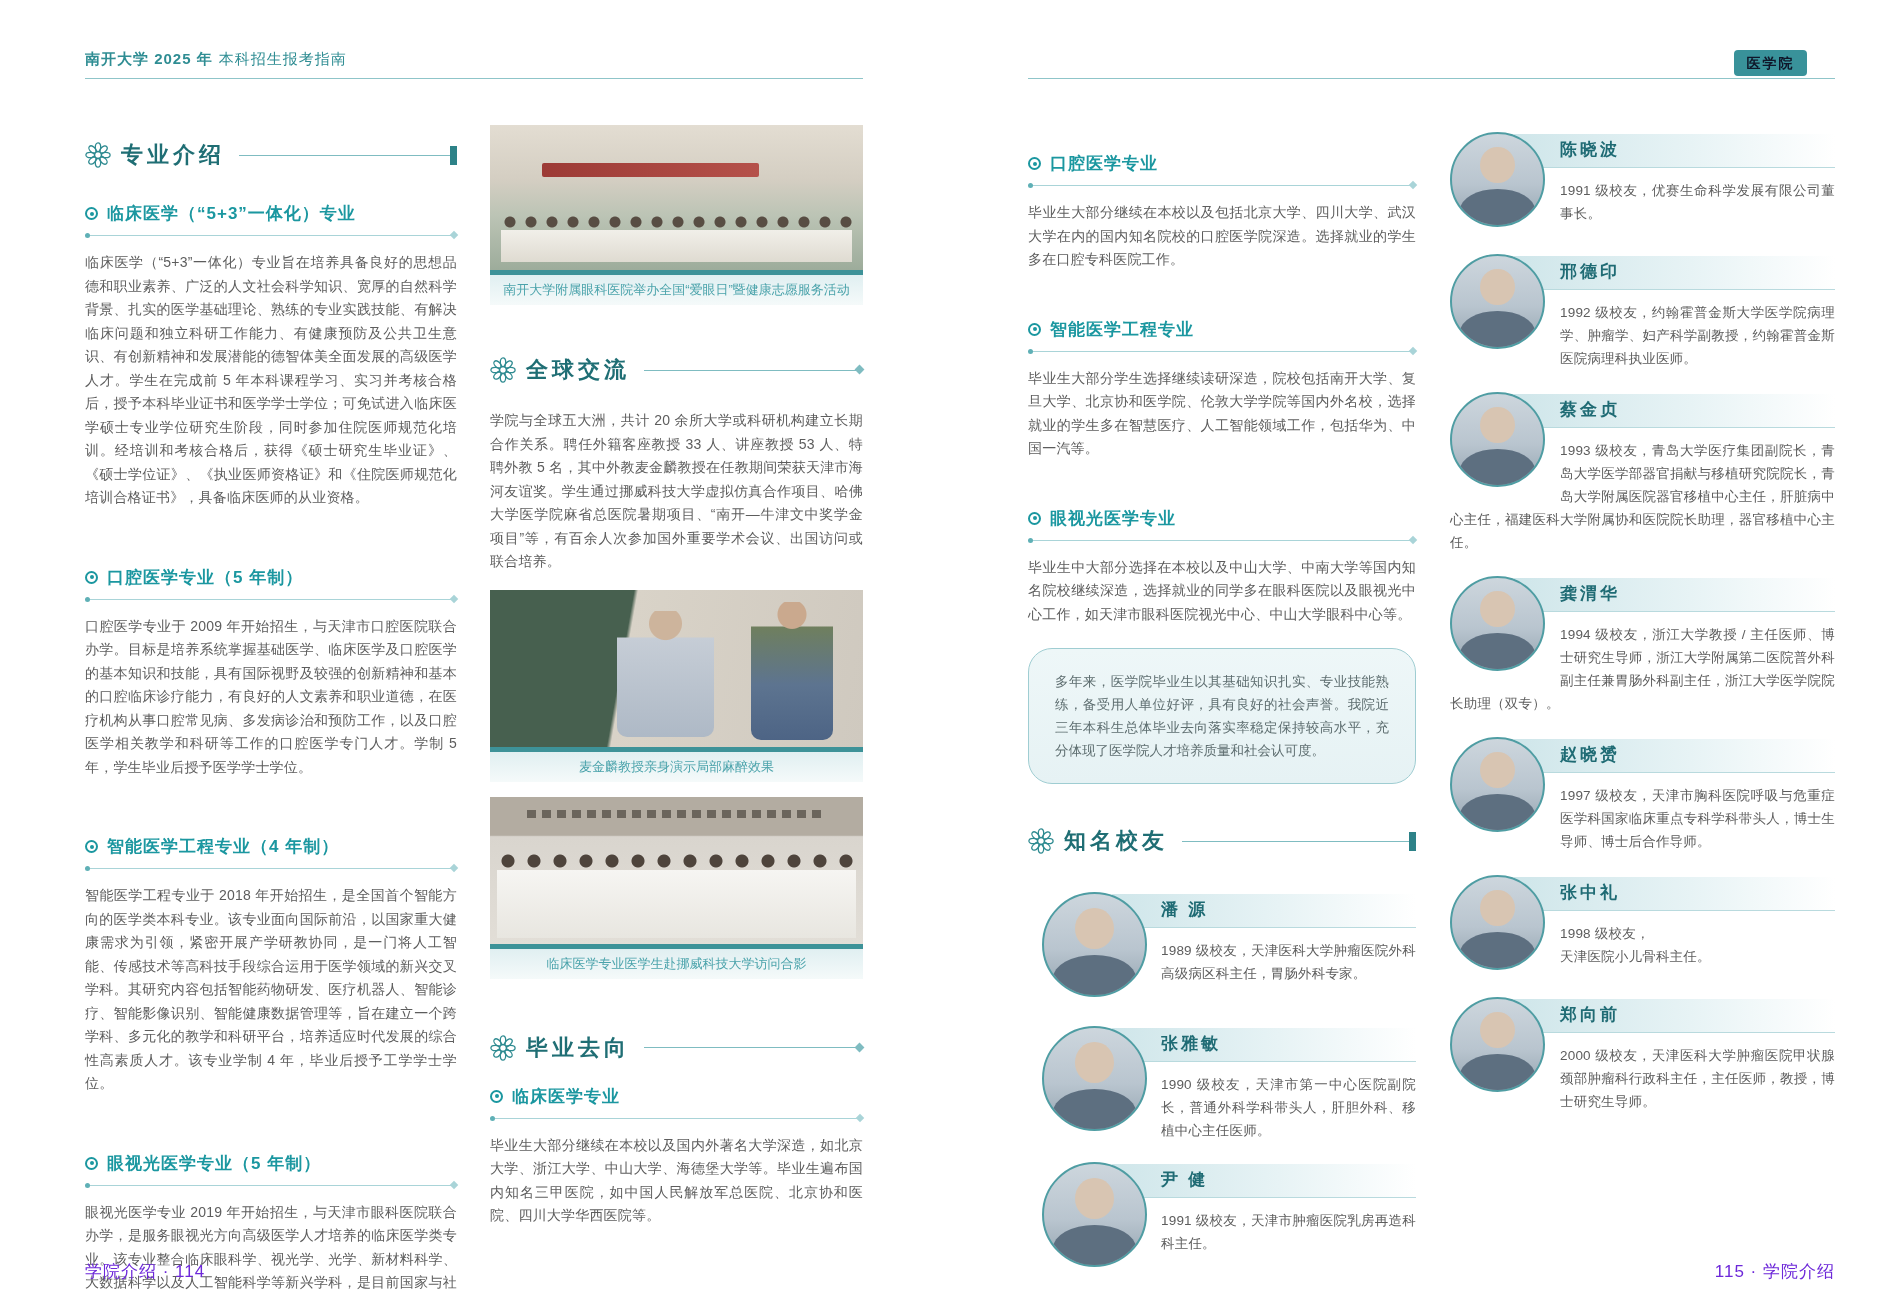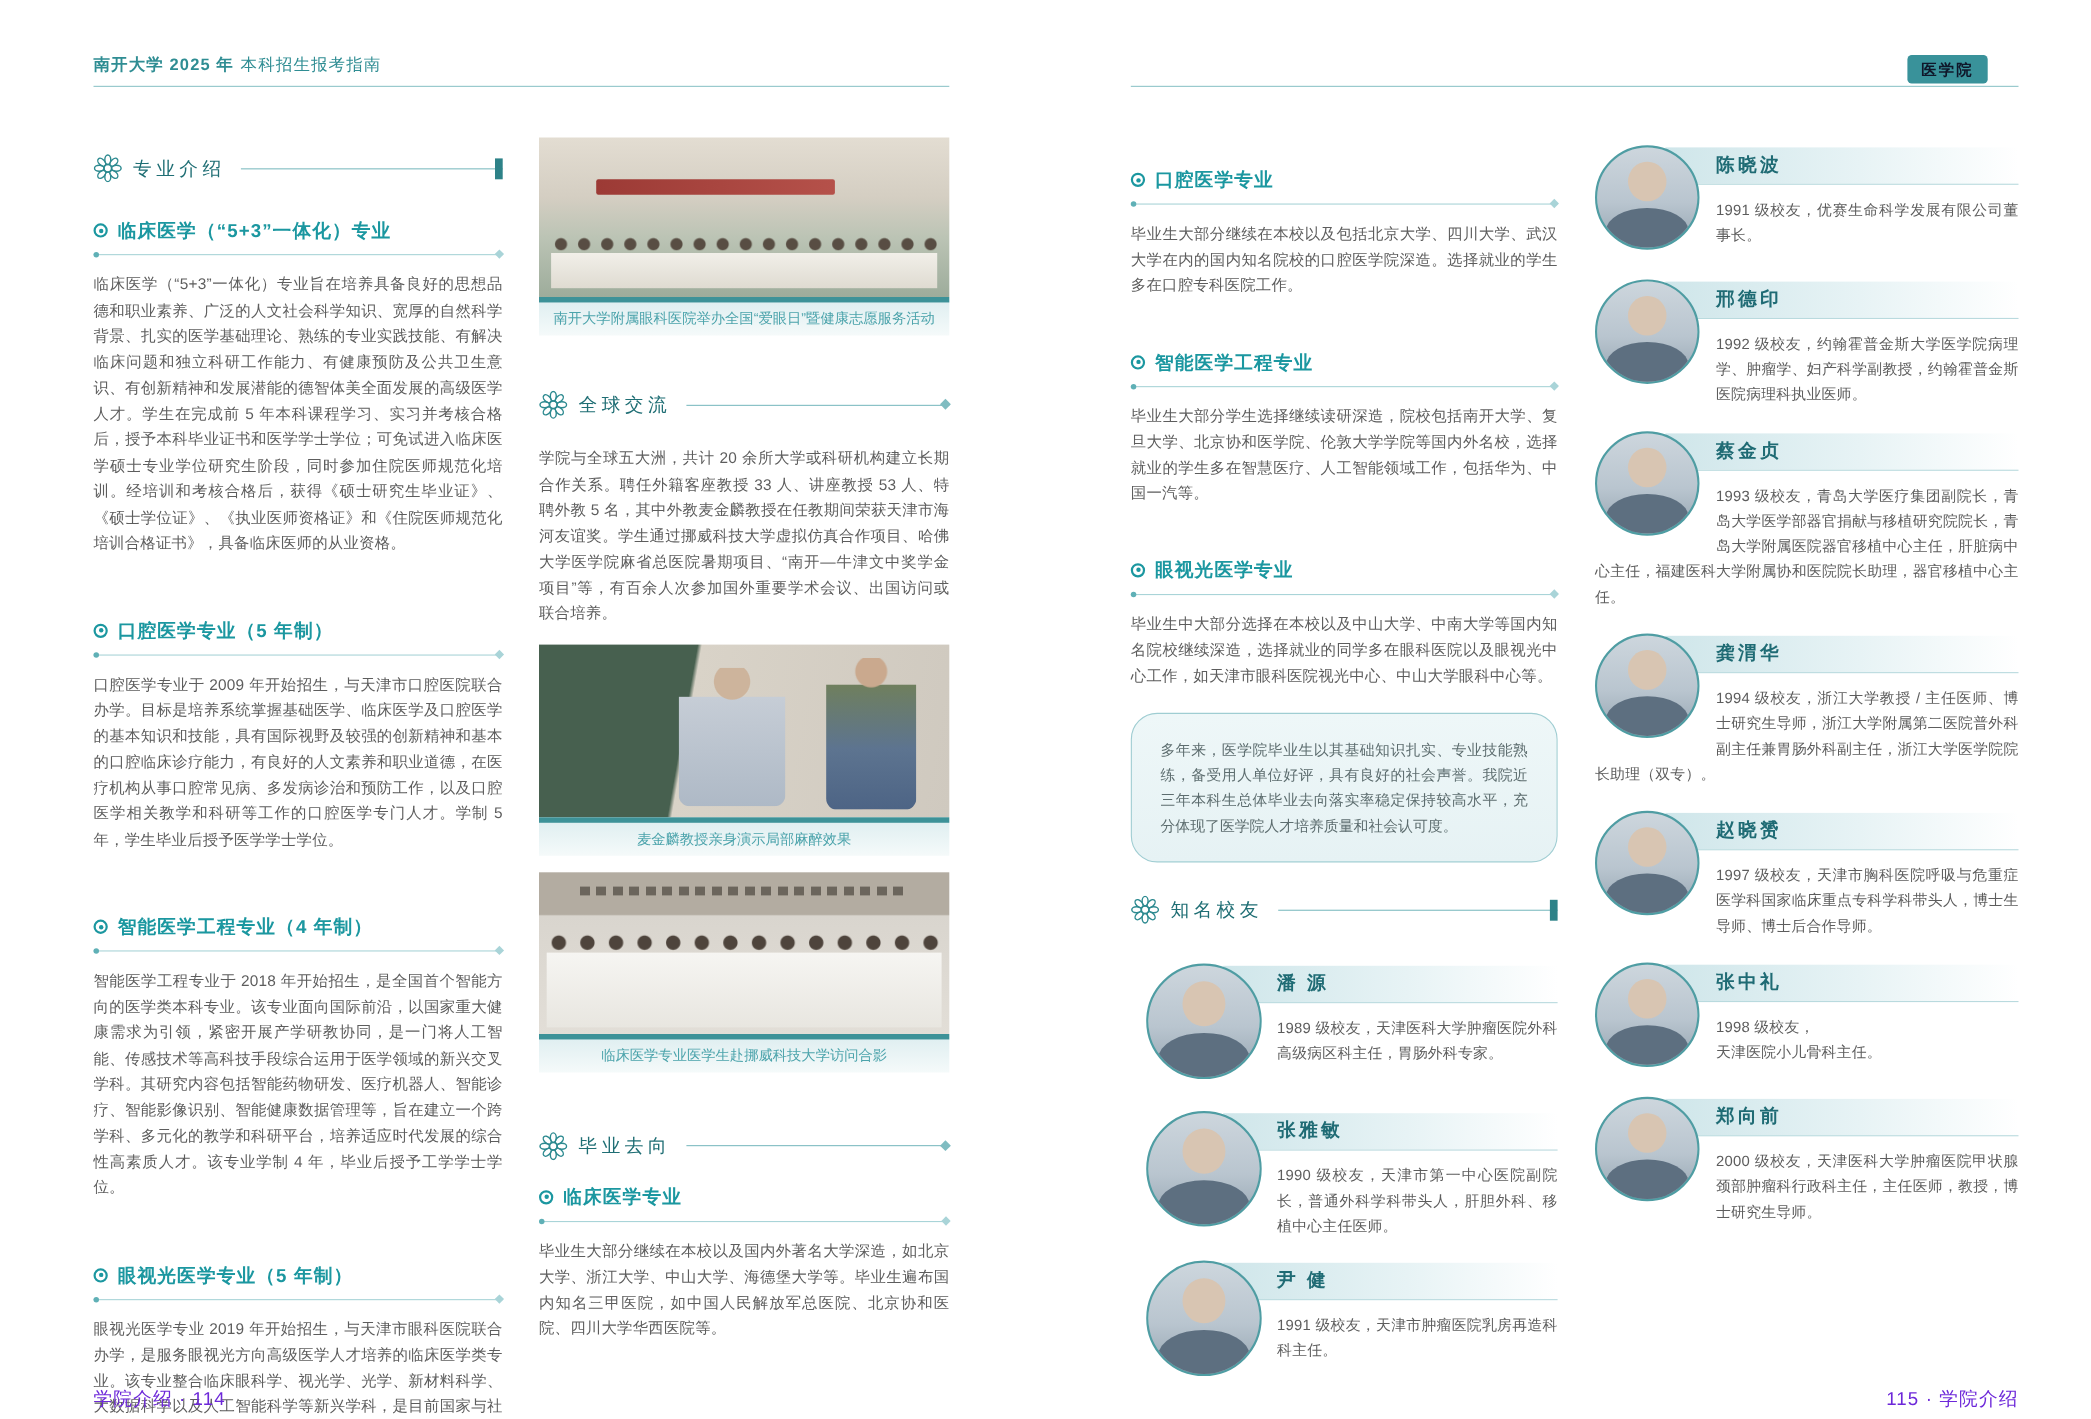--- a/index.html
+++ b/index.html
@@ -24,22 +24,22 @@
   .col { position:absolute; }
   .col1 { left:85px;  top:140px; width:372px; }
   .col2 { left:490px; top:125px; width:373px; }
   .col3 { left:1028px; top:140px; width:388px; }
   .col4 { left:1450px; top:128px; width:385px; }
 
   
   .sec { display:flex; align-items:center; color:#1f6e74; }
   .sec .orn { width:26px; height:26px; flex:0 0 auto; color:#2d8a90; }
   .sec .orn svg { width:26px; height:26px; display:block; }
-  .sec .t { font-family:"Liberation Serif","DejaVu Serif",serif; font-weight:normal;
-    font-size:17px; letter-spacing:4px; margin-left:10px; white-space:nowrap; }
+  .sec .t { font-family:"Liberation Serif","DejaVu Serif",serif; font-weight:bold;
+    font-size:22px; letter-spacing:4px; margin-left:10px; white-space:nowrap; }
   .sec .line { flex:1 1 auto; height:1px; background:#7fbcc1; margin-left:14px; position:relative; }
   .sec .line.cap-bar::after { content:""; position:absolute; right:0; top:-9px; width:7px; height:19px; background:#2d8288; }
   .sec .line.cap-dia::after { content:""; position:absolute; right:0; top:-3.5px; width:7px; height:7px;
     background:#7fbcc1; transform:rotate(45deg); }
 
   
   .sub { display:flex; align-items:center; color:#1b97a0; font-weight:bold; font-size:17px; letter-spacing:1px; }
   .sub .bull { width:13px; height:13px; border:2px solid #1b97a0; border-radius:50%; position:relative; flex:0 0 auto; margin-right:9px; }
   .sub .bull::after { content:""; position:absolute; left:2.5px; top:2.5px; width:4px; height:4px; background:#1b97a0; border-radius:50%; }
   .subline { height:1px; background:#a9d4d8; margin:10px 0 15px 0; position:relative; }
@@ -98,21 +98,21 @@
   .nameband { margin-left:64px; margin-top:6px; height:34px; line-height:32px;
     background:linear-gradient(90deg,#cfe6ea 0%,#e7f3f5 55%,rgba(255,255,255,0) 100%);
     border-bottom:1px solid #b9dade; padding-left:22px; }
   .aname { font-family:"Liberation Serif","DejaVu Serif",serif; font-weight:bold;
     font-size:17px; color:#1f6b74; letter-spacing:3px; }
   .adesc { margin-top:11px; font-size:13.5px; line-height:23px; color:#5d5d5d;
     text-align:justify; white-space:pre-line; letter-spacing:0.2px; }
   .col3 .alum { min-height:118px; margin-bottom:16px; }
   .col3 .avatar { width:105px; height:105px; margin-left:14px; margin-right:14px; }
   .col3 .nameband { margin-left:84px; }
-  .alum-head { margin-top:30px;text-align:right; }
+  .alum-head { margin-top:42px;text-align:right; }
   .alum-list-top { margin-top:32px; }
 </style>
 </head>
 <body>
 
 <svg width="0" height="0" style="position:absolute">
   <defs>
     <g id="rosette">
       <circle cx="13" cy="13" r="3.4" fill="none" stroke="currentColor" stroke-width="1.4"></circle>
       <g fill="none" stroke="currentColor" stroke-width="1.3">

